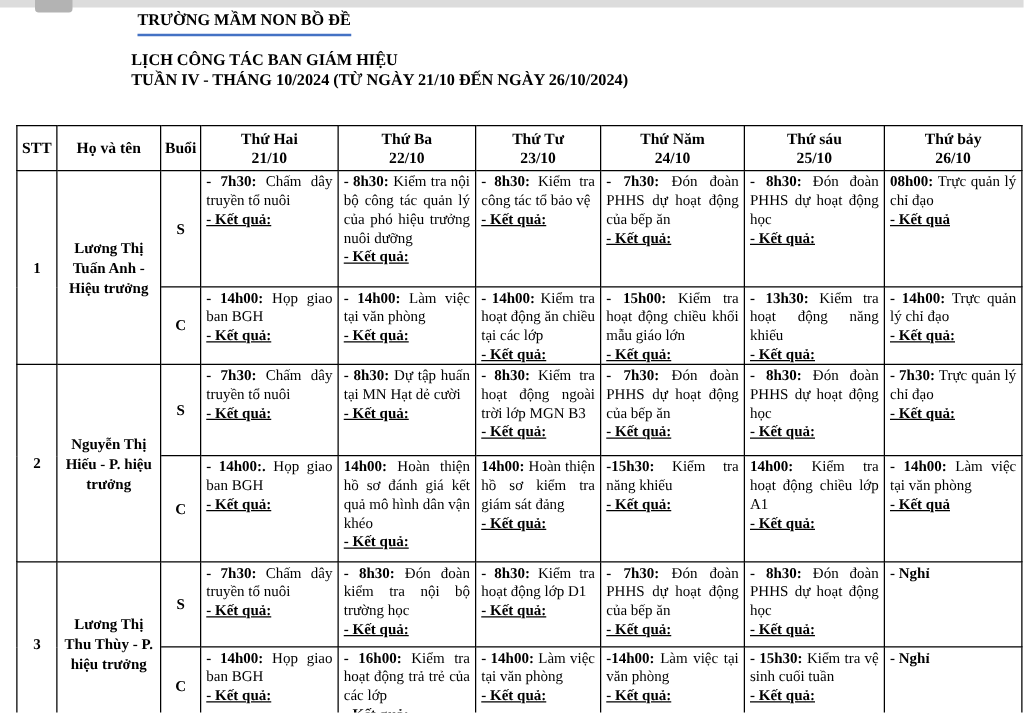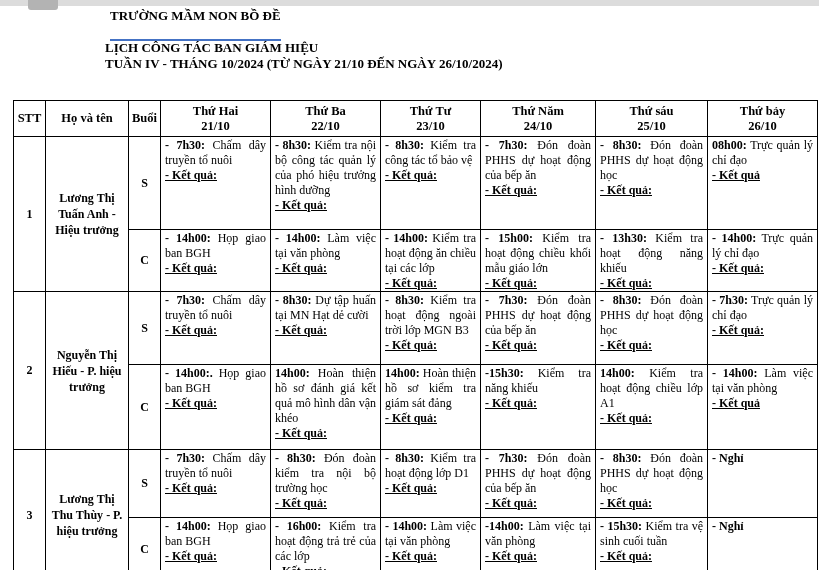--- a/index.html
+++ b/index.html
@@ -5,21 +5,21 @@
   html,body{margin:0;padding:0;}
   body{
     width:819px;height:570px;position:relative;background:#ffffff;overflow:hidden;
     font-family:"Liberation Serif","DejaVu Serif",serif;color:#000;
   }
   
   .top-strip{position:absolute;top:0;left:0;width:819px;height:6px;background:#dcdcdc;}
   .top-tab{position:absolute;top:0;left:28px;width:30px;height:10px;background:#b3b3b3;border-radius:0 0 3px 3px;}
 
   .org-block{position:absolute;top:8px;left:110px;text-align:center;font-weight:bold;font-size:13px;line-height:16px;}
-  .org-school{display:inline-block;border-bottom:2px solid #4472c4;padding-bottom:15px;}
+  .org-school{display:inline-block;border-bottom:2px solid #4472c4;padding-bottom:3px;}
   .title-block{position:absolute;top:40px;left:105px;width:710px;text-align:left;font-weight:bold;font-size:13px;line-height:16px;}
 
   table.sched{
     position:absolute;left:13px;top:100px;width:714px;
     border-collapse:collapse;table-layout:fixed;
     font-size:12px;line-height:15px;
   }
   .sched th,.sched td{border:1px solid #000;overflow:hidden;}
   .sched th{font-weight:bold;text-align:center;vertical-align:middle;font-size:12.5px;padding:2px;}
   td.stt,td.person,td.session{font-weight:bold;text-align:center;vertical-align:middle;padding:2px;}
@@ -92,21 +92,21 @@
 
   <tr class="r0s">
     <td class="stt" rowspan="2">1</td>
     <td class="person" rowspan="2"><span>Lương Thị Tuấn Anh</span> <span>- Hiệu trưởng</span></td>
     <td class="session">S</td>
     <td class="dc">
           <div class="jx"><b>- 7h30:</b> <span>Chấm dây truyền tổ nuôi</span></div>
           <div><b class="kq">- Kết quả:</b></div>
         </td>
     <td class="dc">
-          <div class="jx"><b>- 8h30:</b> <span>Kiểm tra nội bộ công tác quản lý của phó hiệu trưởng hình dưỡng</span></div>
+          <div class="jx"><b>- 8h30:</b> <span>Kiểm tra nội bộ công tác quản lý của phó hiệu trưởng nuôi dưỡng</span></div>
           <div><b class="kq">- Kết quả:</b></div>
         </td>
     <td class="dc">
           <div class="jx"><b>- 8h30:</b> <span>Kiểm tra công tác tổ bảo vệ</span></div>
           <div><b class="kq">- Kết quả:</b></div>
         </td>
     <td class="dc">
           <div class="jx"><b>- 7h30:</b> <span>Đón đoàn PHHS dự hoạt động của bếp ăn</span></div>
           <div><b class="kq">- Kết quả:</b></div>
         </td>

